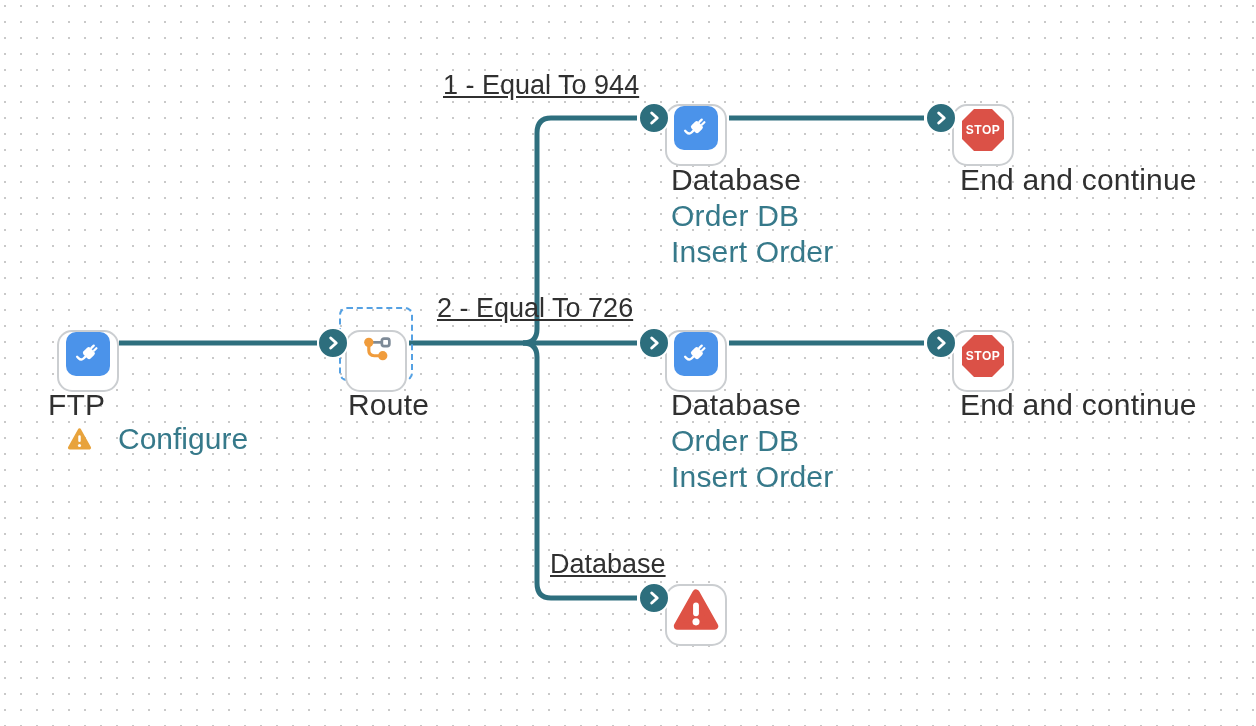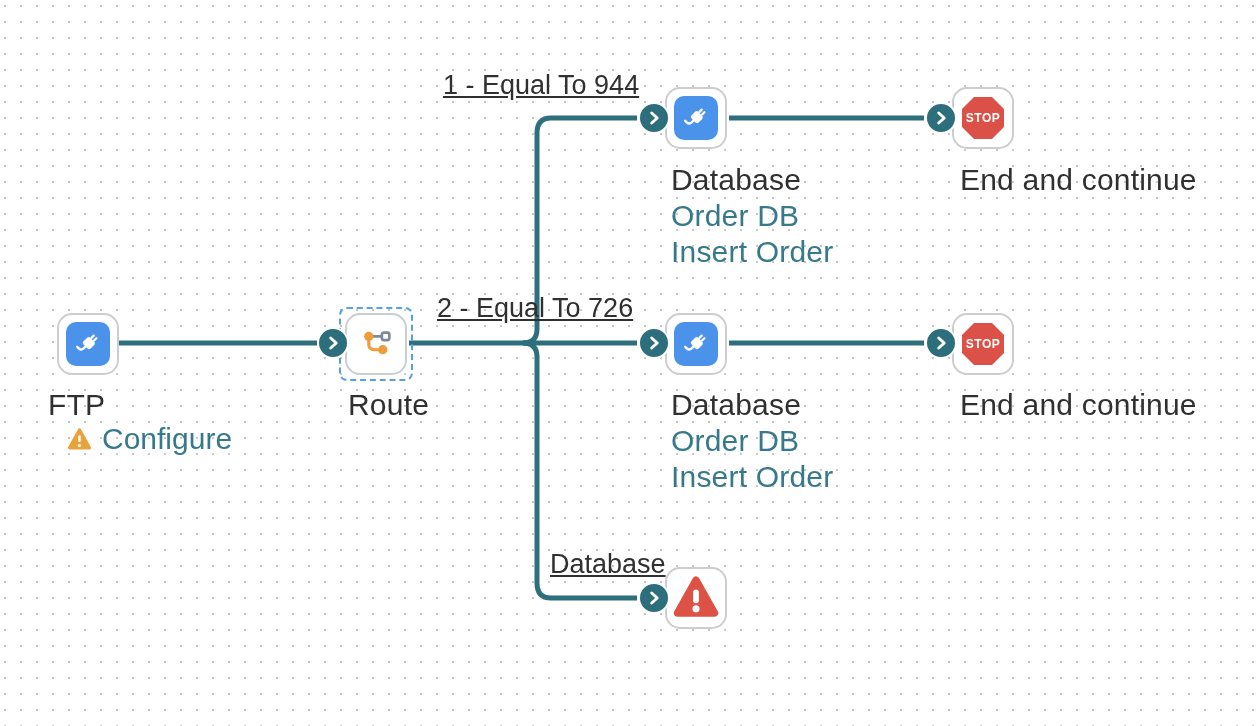--- a/index.html
+++ b/index.html
@@ -11,35 +11,35 @@
   *{margin:0;padding:0;box-sizing:border-box;}
   html,body{width:1256px;height:726px;overflow:hidden;background:#fff;
     font-family:"Liberation Sans","DejaVu Sans",sans-serif;}
   .canvas{position:relative;width:1256px;height:726px;background-color:#fff;
     background-image:radial-gradient(var(--grid-dot) 1.15px,transparent 1.35px);
     background-size:16px 16px;background-position:13px 14px;}
   .wires{position:absolute;left:0;top:0;z-index:1;}
   .wire{stroke:var(--line);stroke-width:5;fill:none;}
   .node{position:absolute;width:62px;height:62px;background:#fff;
     border:2px solid var(--node-border);border-radius:15px;z-index:3;
-    display:flex;align-items:center;justify-content:center;}
+    display:flex;align-items:flex-start;justify-content:center;margin-top:17px;}
   .selection-outline{position:absolute;width:74px;height:74px;z-index:2;
     border:2px dashed var(--selection-blue);border-radius:8px;}
   .icon-box{width:44px;height:44px;border-radius:10px;background:var(--blue-icon);
     display:flex;align-items:center;justify-content:center;}
   .port{position:absolute;width:32px;height:32px;border-radius:50%;z-index:4;
     background:var(--port);border:2px solid #fff;
     display:flex;align-items:center;justify-content:center;}
   .chev{stroke:#fff;stroke-width:3.2;fill:none;stroke-linecap:round;stroke-linejoin:round;}
   .lbl{position:absolute;z-index:5;color:var(--label-text);font-size:30px;
     line-height:36px;white-space:nowrap;letter-spacing:0.2px;}
   .branch-lbl{position:absolute;z-index:5;color:var(--label-text);font-size:27px;
     line-height:32px;white-space:nowrap;text-decoration:underline;}
   .teal{color:var(--teal-text);}
-  .status-row{position:absolute;z-index:5;display:flex;align-items:center;gap:9px;
+  .status-row{position:absolute;z-index:5;display:flex;align-items:center;gap:25px;
     font-size:30px;line-height:34px;color:var(--teal-text);white-space:nowrap;}
   .stop-oct{fill:var(--stop-red);}
   .stop-txt{fill:#fff;font-size:12px;font-weight:bold;letter-spacing:0.5px;}
   .warn-tri{fill:var(--warning-orange);stroke:var(--warning-orange);
     stroke-width:3;stroke-linejoin:round;}
   .exc-tri{fill:var(--exception-red);stroke:var(--exception-red);
     stroke-width:3.5;stroke-linejoin:round;}
   .route-dot{fill:var(--route-orange);}
   .route-path{stroke:var(--route-orange);stroke-width:2.1;fill:none;stroke-linecap:round;}
   .route-grayline{stroke:var(--route-gray);stroke-width:1.8;fill:none;}

